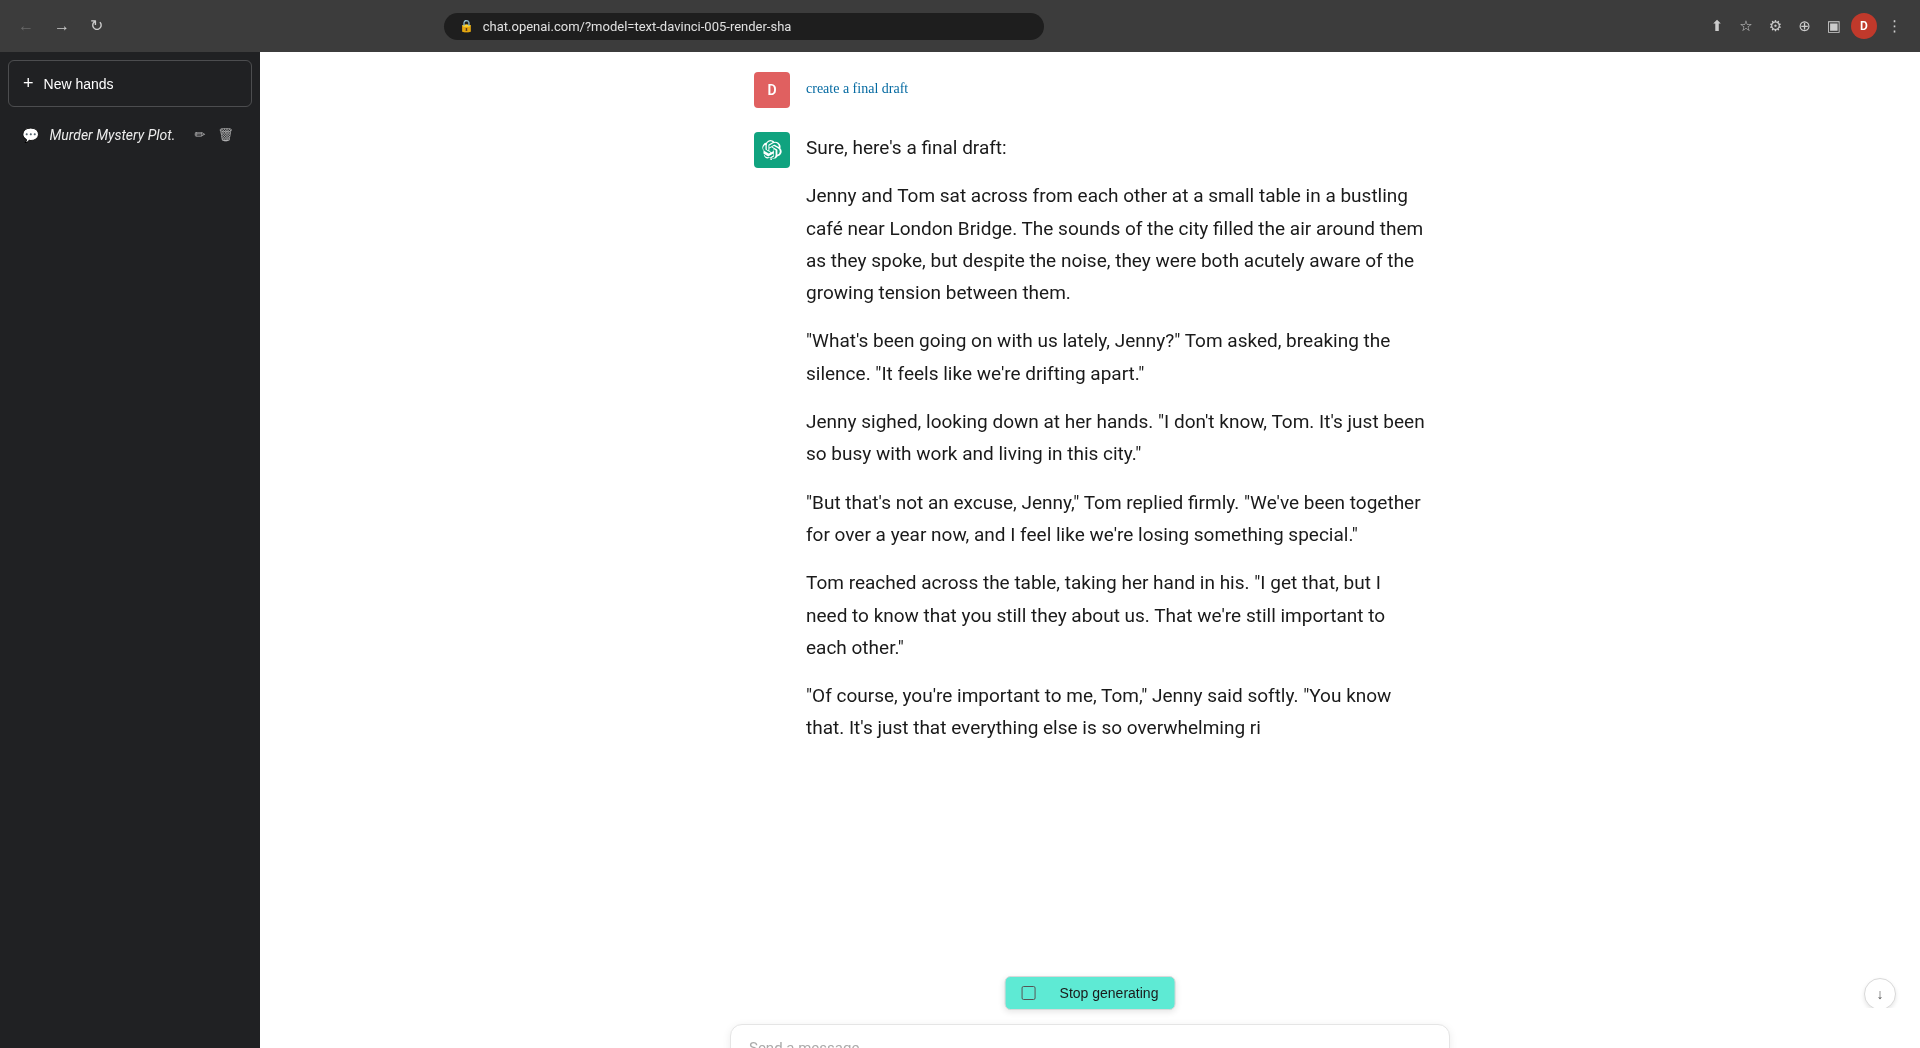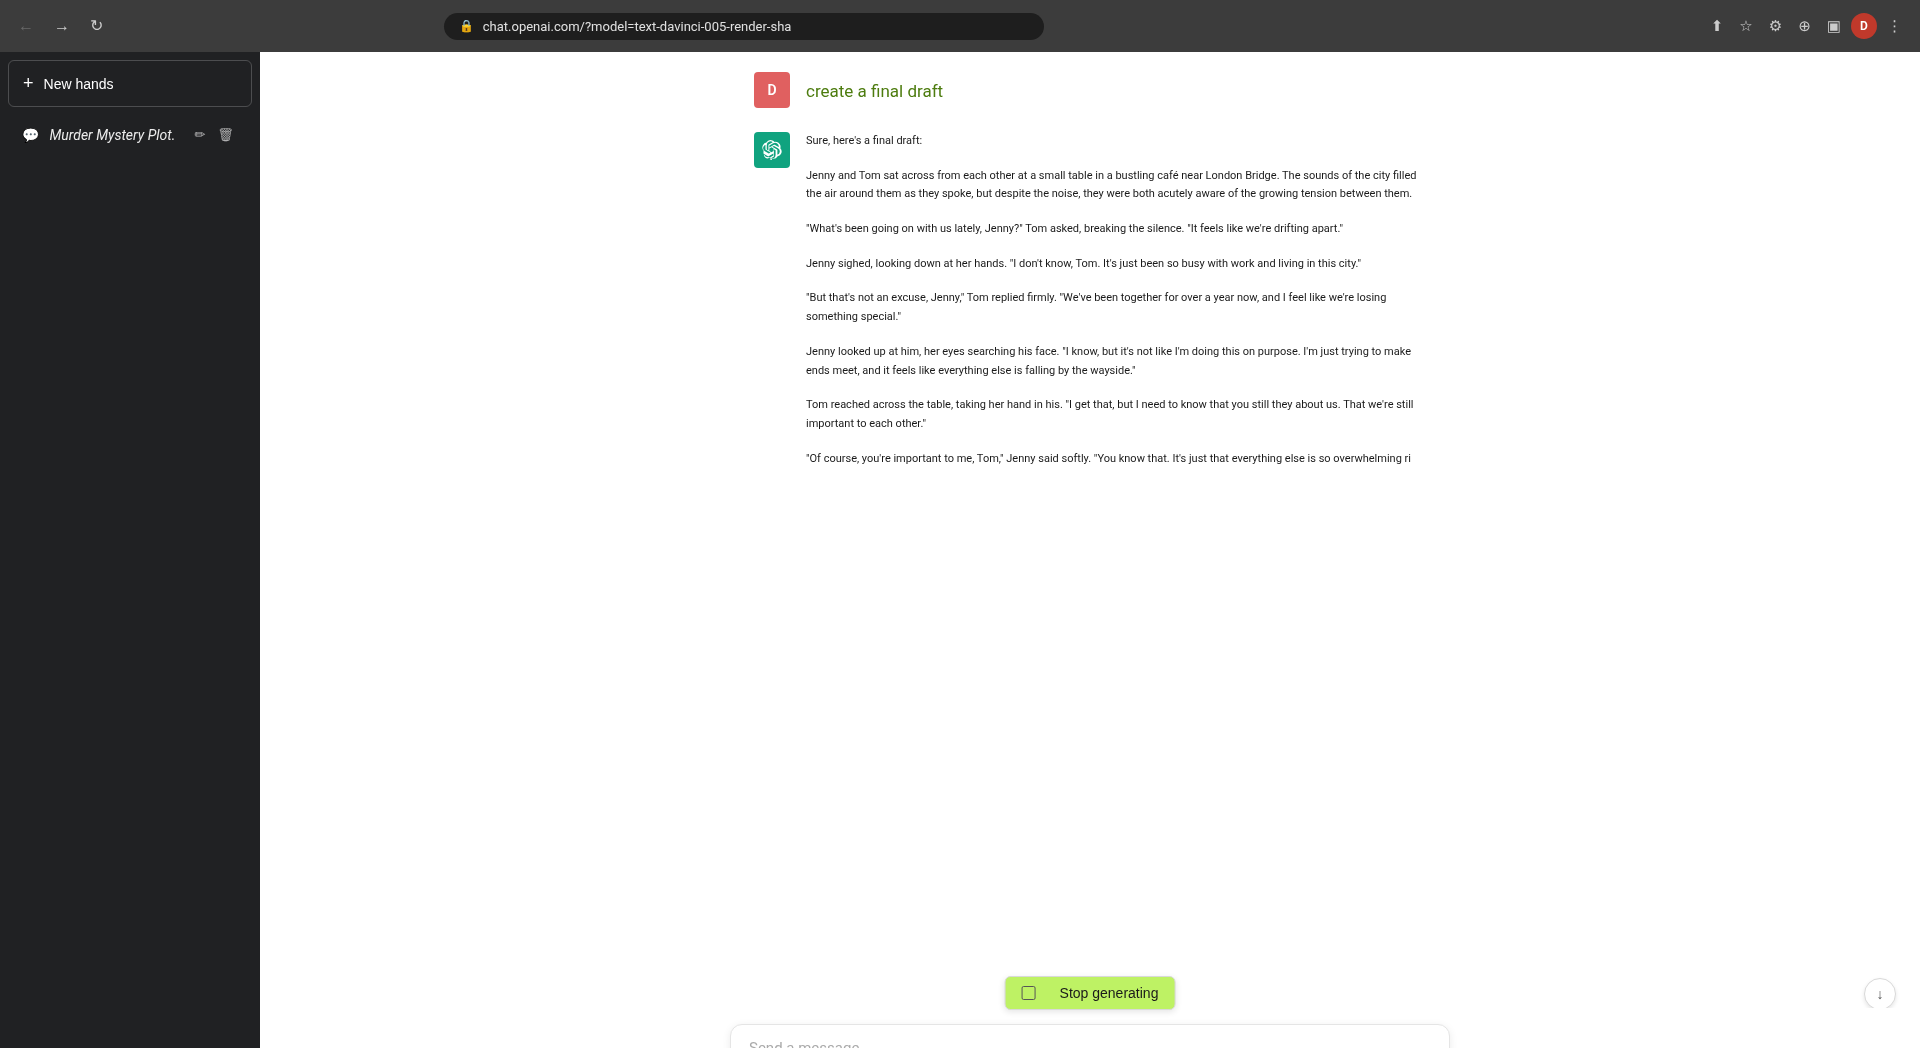--- a/index.html
+++ b/index.html
@@ -127,24 +127,25 @@
       background: #e06060;
       display: flex;
       align-items: center;
       justify-content: center;
       color: #fff;
       font-size: 14px;
       font-weight: 600;
       flex-shrink: 0;
     }
     .user-message-text {
-      font-size: 17px;
-      color: #4d7c0f;
+      font-size: 14px;
+      color: #0369a1;
       padding-top: 6px;
       line-height: 1.6;
+      font-family: Liberation Serif, serif;
     }
 
     
     .ai-message {
       display: flex;
       align-items: flex-start;
       gap: 16px;
       margin-bottom: 24px;
     }
     .ai-avatar {
@@ -157,21 +158,21 @@
       justify-content: center;
       flex-shrink: 0;
     }
     .ai-avatar svg {
       width: 20px;
       height: 20px;
       fill: #fff;
     }
     .ai-message-content {
       flex: 1;
-      font-size: 11px;
+      font-size: 19px;
       color: #1a1a1a;
       line-height: 1.7;
     }
     .ai-message-content p {
       margin-bottom: 16px;
     }
     .ai-message-content p:last-child {
       margin-bottom: 0;
     }
 
@@ -226,21 +227,21 @@
       bottom: 90px;
       left: 50%;
       transform: translateX(-50%);
       z-index: 10;
     }
     .stop-generating-btn {
       display: flex;
       align-items: center;
       gap: 24px;
       padding: 8px 16px;
-      background: #bef264;
+      background: #5eead4;
       border: 1px solid #d9d9d9;
       border-radius: 6px;
       cursor: pointer;
       font-size: 14px;
       color: #1a1a1a;
       box-shadow: 0 2px 6px rgba(0,0,0,0.1);
       white-space: nowrap;
     }
     .stop-checkbox {
       width: 14px;
@@ -398,21 +399,20 @@
             <svg viewBox="0 0 41 41" xmlns="http://www.w3.org/2000/svg">
               <path d="M37.532 16.87a9.963 9.963 0 0 0-.856-8.184 10.078 10.078 0 0 0-10.855-4.835 9.964 9.964 0 0 0-6.505-3.514 10.079 10.079 0 0 0-10.424 4.959 9.967 9.967 0 0 0-6.675 4.834 10.08 10.08 0 0 0 1.24 11.817 9.965 9.965 0 0 0 .856 8.185 10.079 10.079 0 0 0 10.855 4.835 9.965 9.965 0 0 0 6.504 3.514 10.08 10.08 0 0 0 10.426-4.96 9.965 9.965 0 0 0 6.674-4.834 10.079 10.079 0 0 0-1.24-11.817zm-17.151 23.954a7.464 7.464 0 0 1-4.798-1.735c.061-.033.168-.091.237-.134l7.964-4.6a1.294 1.294 0 0 0 .655-1.134V19.054l3.366 1.944a.12.12 0 0 1 .066.092v9.299a7.505 7.505 0 0 1-7.49 7.435zM4.943 33.696a7.464 7.464 0 0 1-.893-5.023c.06.036.162.099.237.141l7.964 4.6a1.297 1.297 0 0 0 1.308 0l9.724-5.614v3.888a.12.12 0 0 1-.048.103l-8.051 4.649a7.504 7.504 0 0 1-10.24-2.744zM3.231 13.193A7.463 7.463 0 0 1 7.12 9.490c0 .068-.004.19-.004.274v9.201a1.294 1.294 0 0 0 .654 1.132l9.723 5.614-3.366 1.944a.12.12 0 0 1-.114.012L5.962 22.92a7.505 7.505 0 0 1-2.731-9.727zm27.658 6.437l-9.724-5.615 3.367-1.943a.121.121 0 0 1 .114-.012l8.048 4.648a7.498 7.498 0 0 1-1.158 13.528v-9.476a1.293 1.293 0 0 0-.647-1.13zm3.35-5.043c-.059-.037-.162-.099-.236-.141l-7.965-4.6a1.298 1.298 0 0 0-1.308 0l-9.723 5.614v-3.888a.12.12 0 0 1 .048-.103l8.05-4.645a7.497 7.497 0 0 1 11.135 7.763zm-21.063 6.929l-3.367-1.944a.12.12 0 0 1-.065-.092v-9.299a7.497 7.497 0 0 1 12.293-5.756 6.94 6.94 0 0 0-.236.134l-7.965 4.6a1.294 1.294 0 0 0-.654 1.132l-.006 11.225zm1.829-3.943l4.33-2.501 4.332 2.5v4.999l-4.331 2.5-4.331-2.5V17.573z"></path>
             </svg>
           </div>
           <div class="ai-message-content">
             <p>Sure, here's a final draft:</p>
             <p>Jenny and Tom sat across from each other at a small table in a bustling café near London Bridge. The sounds of the city filled the air around them as they spoke, but despite the noise, they were both acutely aware of the growing tension between them.</p>
             <p>"What's been going on with us lately, Jenny?" Tom asked, breaking the silence. "It feels like we're drifting apart."</p>
             <p>Jenny sighed, looking down at her hands. "I don't know, Tom. It's just been so busy with work and living in this city."</p>
             <p>"But that's not an excuse, Jenny," Tom replied firmly. "We've been together for over a year now, and I feel like we're losing something special."</p>
-            <p>Jenny looked up at him, her eyes searching his face. "I know, but it's not like I'm doing this on purpose. I'm just trying to make ends meet, and it feels like everything else is falling by the wayside."</p>
             <p>Tom reached across the table, taking her hand in his. "I get that, but I need to know that you still they about us. That we're still important to each other."</p>
             <p>"Of course, you're important to me, Tom," Jenny said softly. "You know that. It's just that everything else is so overwhelming ri</p>
           </div>
         </div>
 
       </div>
     </div>
 
     <div class="stop-generating-container">
       <button class="stop-generating-btn">

